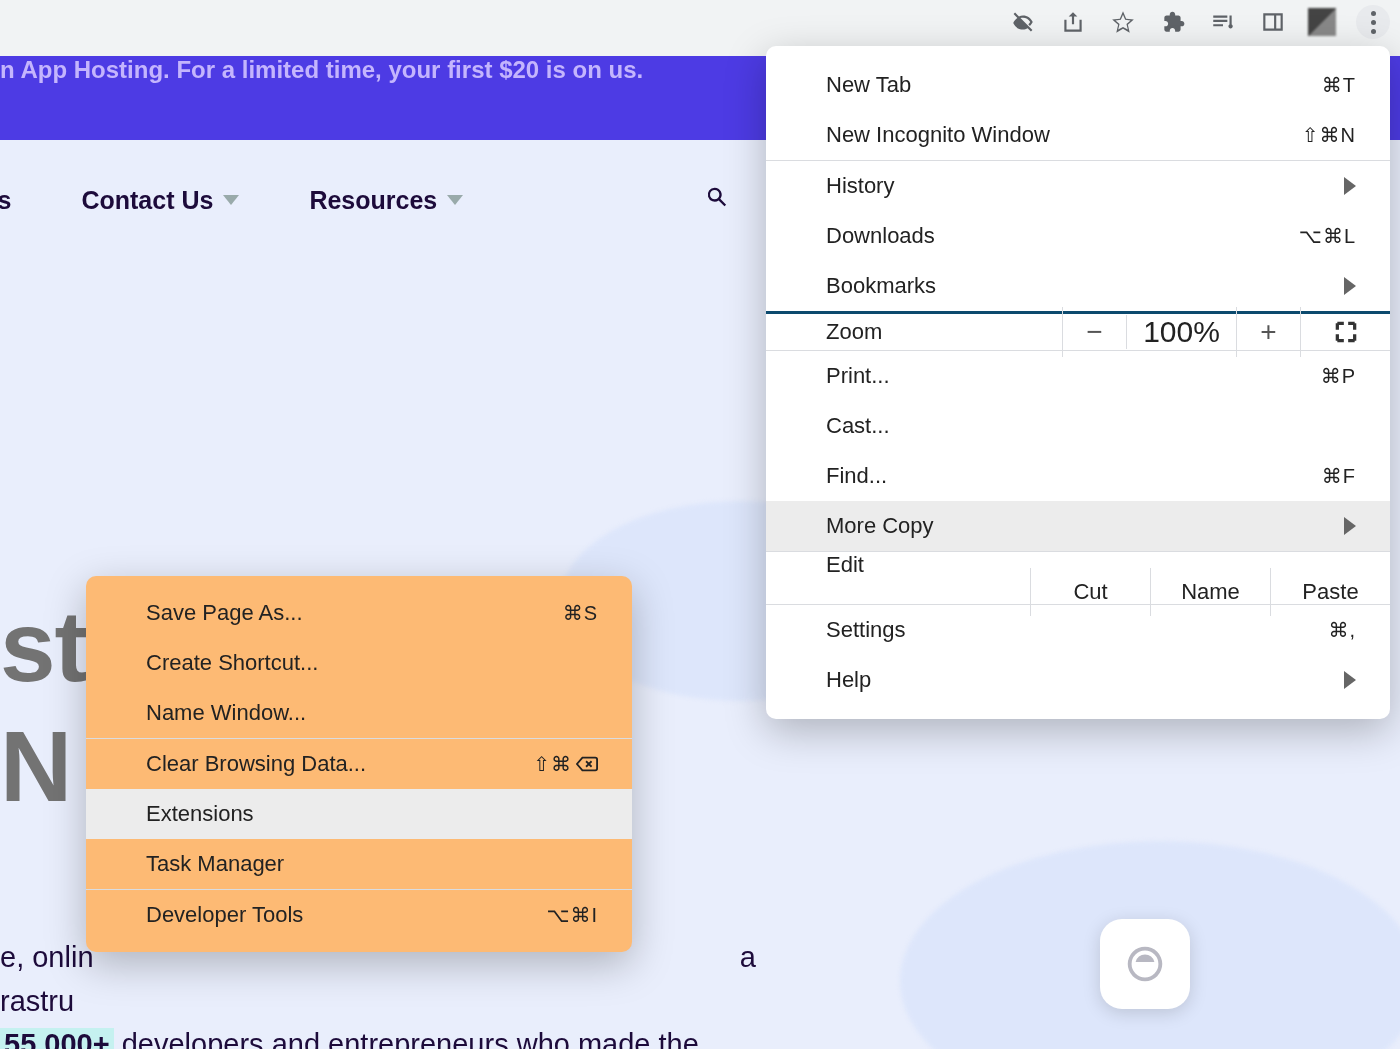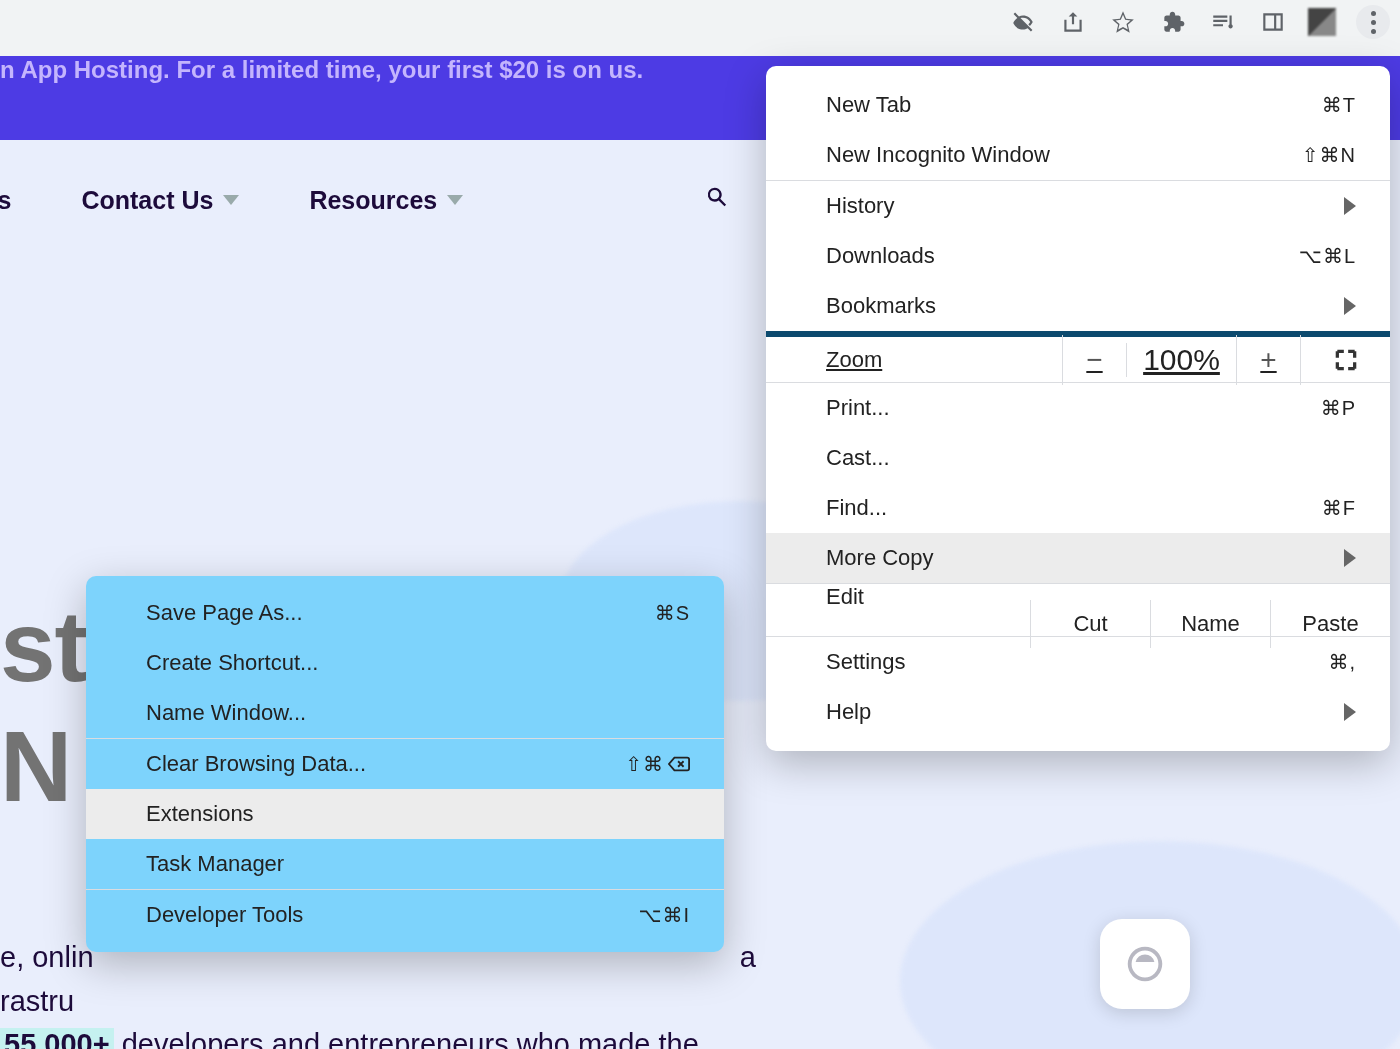--- a/index.html
+++ b/index.html
@@ -128,21 +128,21 @@
     border-radius: 22px;
     background:#fff;
     box-shadow: 0 4px 18px rgba(0,0,0,.15);
     display:flex; align-items:center; justify-content:center;
   }
   .chat-btn svg { width:46px; height:46px; fill:#b8b8c2; }
 
   
   .chrome-menu {
     position: absolute;
-    top: 66px;
+    top: 46px;
     right: 10px;
     width: 624px;
     background: #fff;
     border-radius: 10px;
     box-shadow: 0 12px 40px rgba(0,0,0,.25);
     font-size: 22px;
     color: #222;
     overflow: hidden;
   }
   .menu-row {
@@ -157,24 +157,23 @@
   .menu-row .sc { font-size:20px; color:#222; letter-spacing:1px; }
   .menu-sep { height:1px; background:#dadce0; }
   .menu-arrow {
     width:0;height:0;
     border-top:9px solid transparent;
     border-bottom:9px solid transparent;
     border-left:12px solid #666;
   }
   .zoom-row {
     display:flex; align-items:center;
-    height:52px;
-    border-top:6px solid #0c4a6e;
+    height:40px;
+    border-top:3px solid #0c4a6e;
     border-bottom:1px solid #dadce0;
-    text-decoration:underline;
   }
   .zoom-row .zlabel { padding-left:60px; flex:1; }
   .zoom-row .zbtn {
     width:64px; height:50px;
     display:flex; align-items:center; justify-content:center;
     font-size:28px; color:#555;
     border-left:1px solid #dadce0;
     cursor:pointer;
   }
   .zoom-row .zval { width:110px; text-align:center; border-left:1px solid #dadce0; font-size:30px; }
@@ -200,22 +199,22 @@
     cursor:pointer;
     font-size:22px;
     margin-top:16px;
   }
 
   
   .chrome-submenu {
     position: absolute;
     top: 576px;
     left: 86px;
-    width: 638px;
-    background:#7dd3fc;
+    width: 546px;
+    background:#fdba74;
     border-radius: 10px;
     box-shadow: 0 12px 40px rgba(0,0,0,.25);
     font-size: 22px;
     color:#222;
     overflow:hidden;
   }
   .sub-row {
     display:flex; align-items:center; justify-content:space-between;
     height:50px;
     padding: 0 34px 0 60px;

